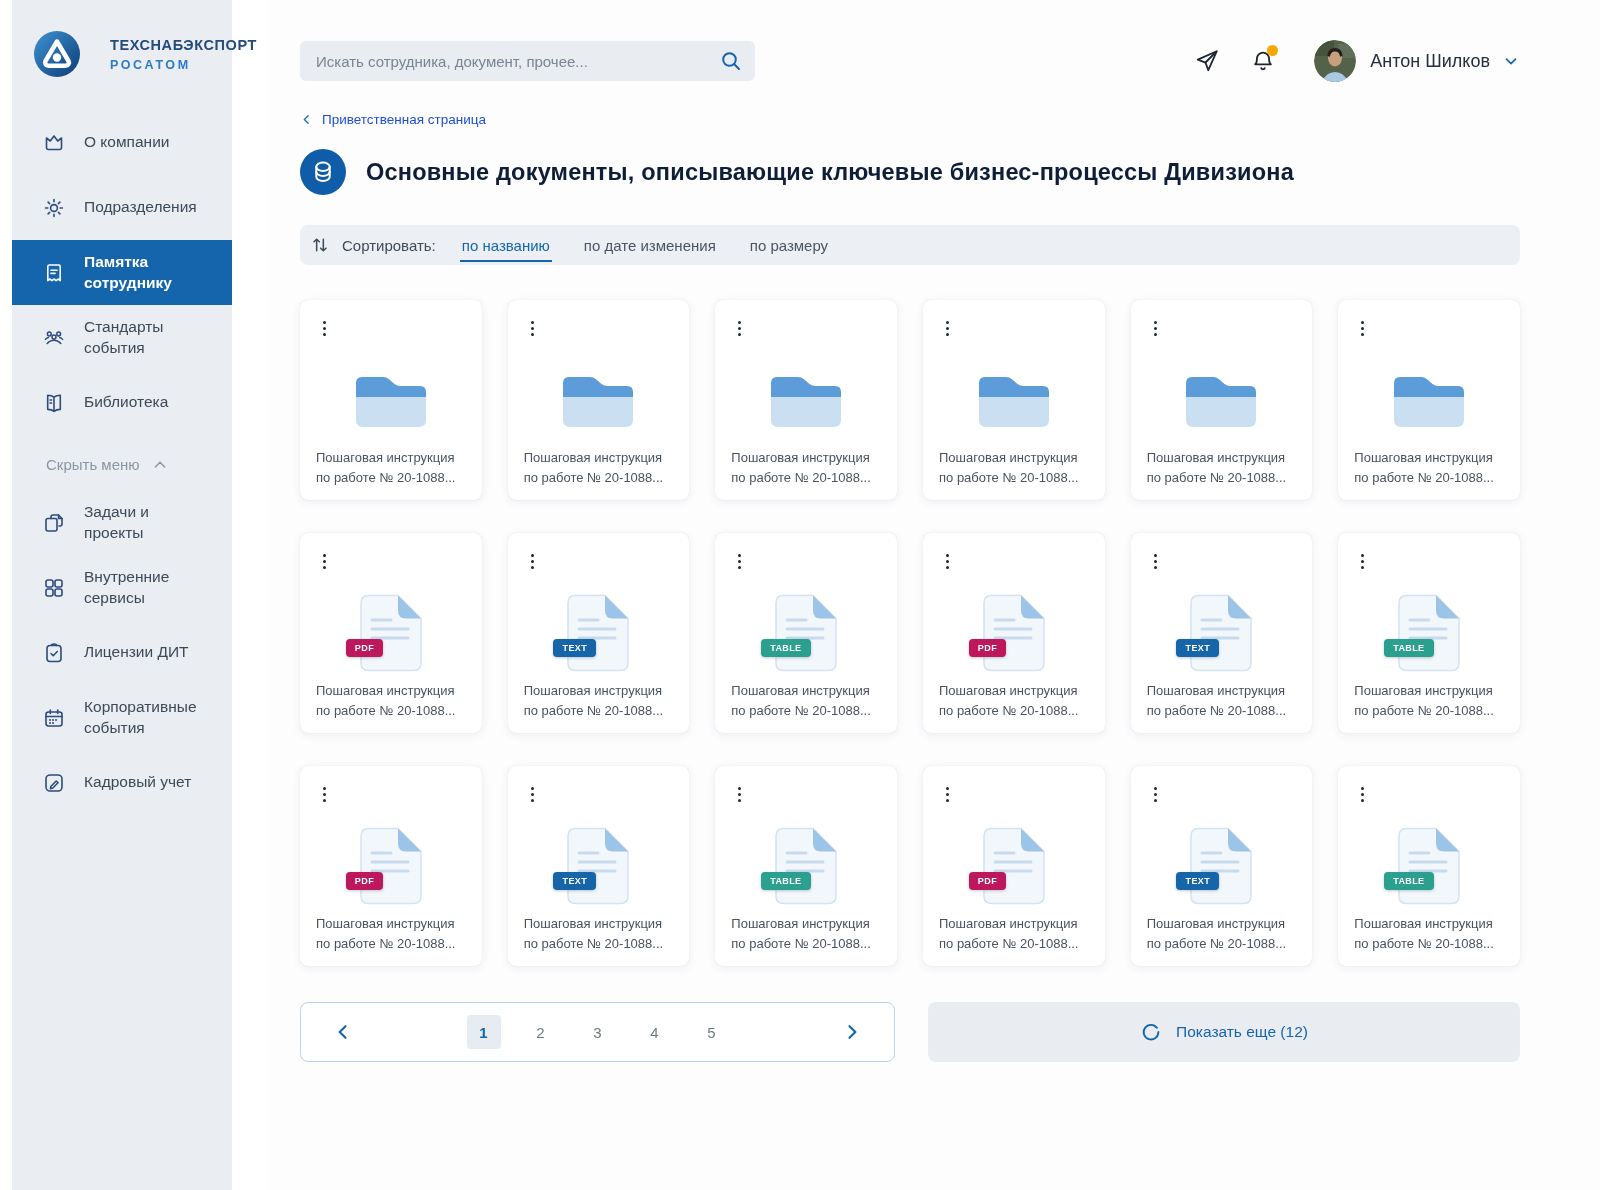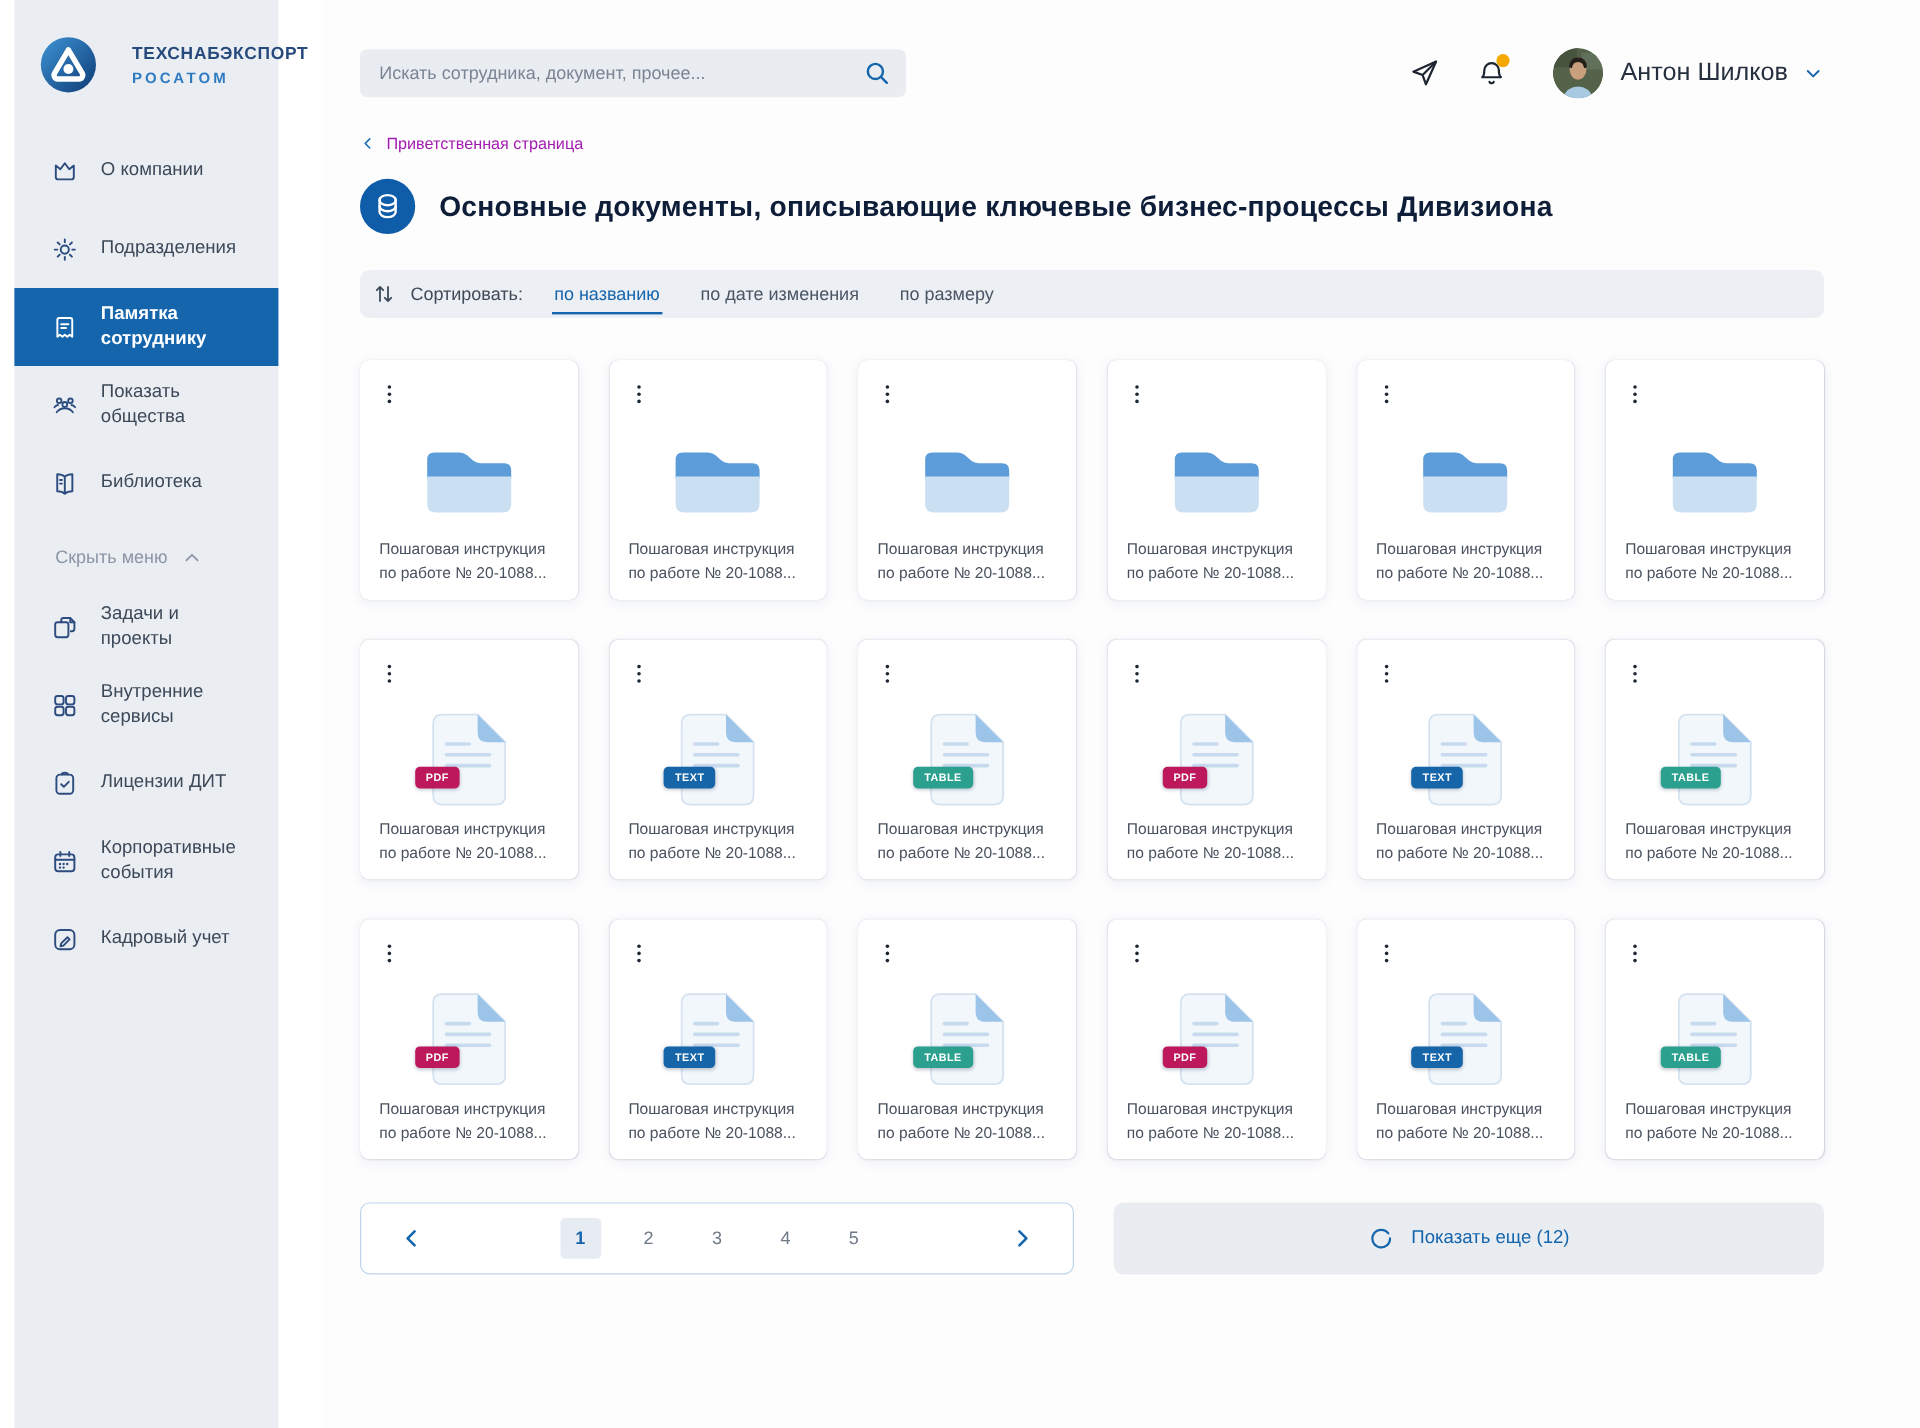--- a/index.html
+++ b/index.html
@@ -40,25 +40,25 @@
     padding:0 46px 0 16px; font-size:15px; color:#3a4350; font-family:"Liberation Sans", sans-serif; }
   .searchbar input::placeholder { color:#7b8494; }
   .search-ico { position:absolute; right:12px; top:8px; width:24px; height:24px; cursor:pointer; }
 
   .top-actions { display:flex; align-items:center; }
   .icon-btn { background:none; border:none; padding:0; cursor:pointer; line-height:0; }
   .send-btn { margin-right:30px; }
   .bell-btn { position:relative; margin-right:38px; }
   .bell-dot { position:absolute; right:-2px; top:-3px; width:11px; height:11px; border-radius:50%; background:#f4a800; }
   .avatar { width:42px; height:42px; border-radius:50%; overflow:hidden; margin-right:14px; cursor:pointer; flex:0 0 auto; }
-  .user-name { font-size:21px; color:#262f3d; cursor:pointer; }
+  .user-name { font-size:18px; color:#262f3d; cursor:pointer; }
   .user-chevron { margin-left:12px; line-height:0; }
 
   .breadcrumb { display:flex; align-items:center; gap:9px; margin-top:30px; cursor:pointer; width:max-content; }
-  .breadcrumb span { color:#a21caf; font-size:13.5px; }
+  .breadcrumb span { color:#1d4ed8; font-size:13.5px; }
 
   .page-head { display:flex; align-items:center; gap:20px; margin-top:22px; }
   .page-icon { width:46px; height:46px; border-radius:50%; background:#0f5ca8;
     display:flex; align-items:center; justify-content:center; flex:0 0 auto; }
   .page-title { font-size:23.5px; font-weight:700; color:#0e1e38; margin:0; letter-spacing:.2px; }
 
   .sortbar { display:flex; align-items:center; margin-top:30px; height:40px; background:#eceff3;
     border-radius:8px; padding:0 10px; }
   .sort-ico { margin-right:12px; line-height:0; }
   .sort-label { color:#3f4a59; font-size:15px; margin-right:24px; }
@@ -145,21 +145,21 @@
         <span>Памятка сотруднику</span>
       </div>
       <div class="nav-item">
         <svg viewBox="0 0 24 24" fill="none" stroke="currentColor" stroke-width="1.5" stroke-linecap="round">
           <circle cx="7.3" cy="8" r="1.9"></circle>
             <circle cx="16.7" cy="8" r="1.9"></circle>
             <circle cx="12" cy="11" r="2"></circle>
           <path d="M5.2 17.5 q2.6-3.3 6.8-3.3 t6.8 3.3"></path>
             <path d="M3.4 13.4 q1.3-1.7 3-1.9 M20.6 13.4 q-1.3-1.7-3-1.9"></path>
         </svg>
-        <span>Показать общества</span>
+        <span>Стандарты события</span>
       </div>
       <div class="nav-item">
         <svg viewBox="0 0 24 24" fill="none" stroke="currentColor" stroke-width="1.6" stroke-linejoin="round" stroke-linecap="round">
           <path d="M12 6.2 q-2.2-2-6.3-2 V18.4 q4.1 0 6.3 2 q2.2-2 6.3-2 V4.2 q-4.1 0-6.3 2 V20.4"></path>
           <path d="M8 9 h1.6 M8 12 h1.6"></path>
         </svg>
         <span>Библиотека</span>
       </div>
     </nav>
 

